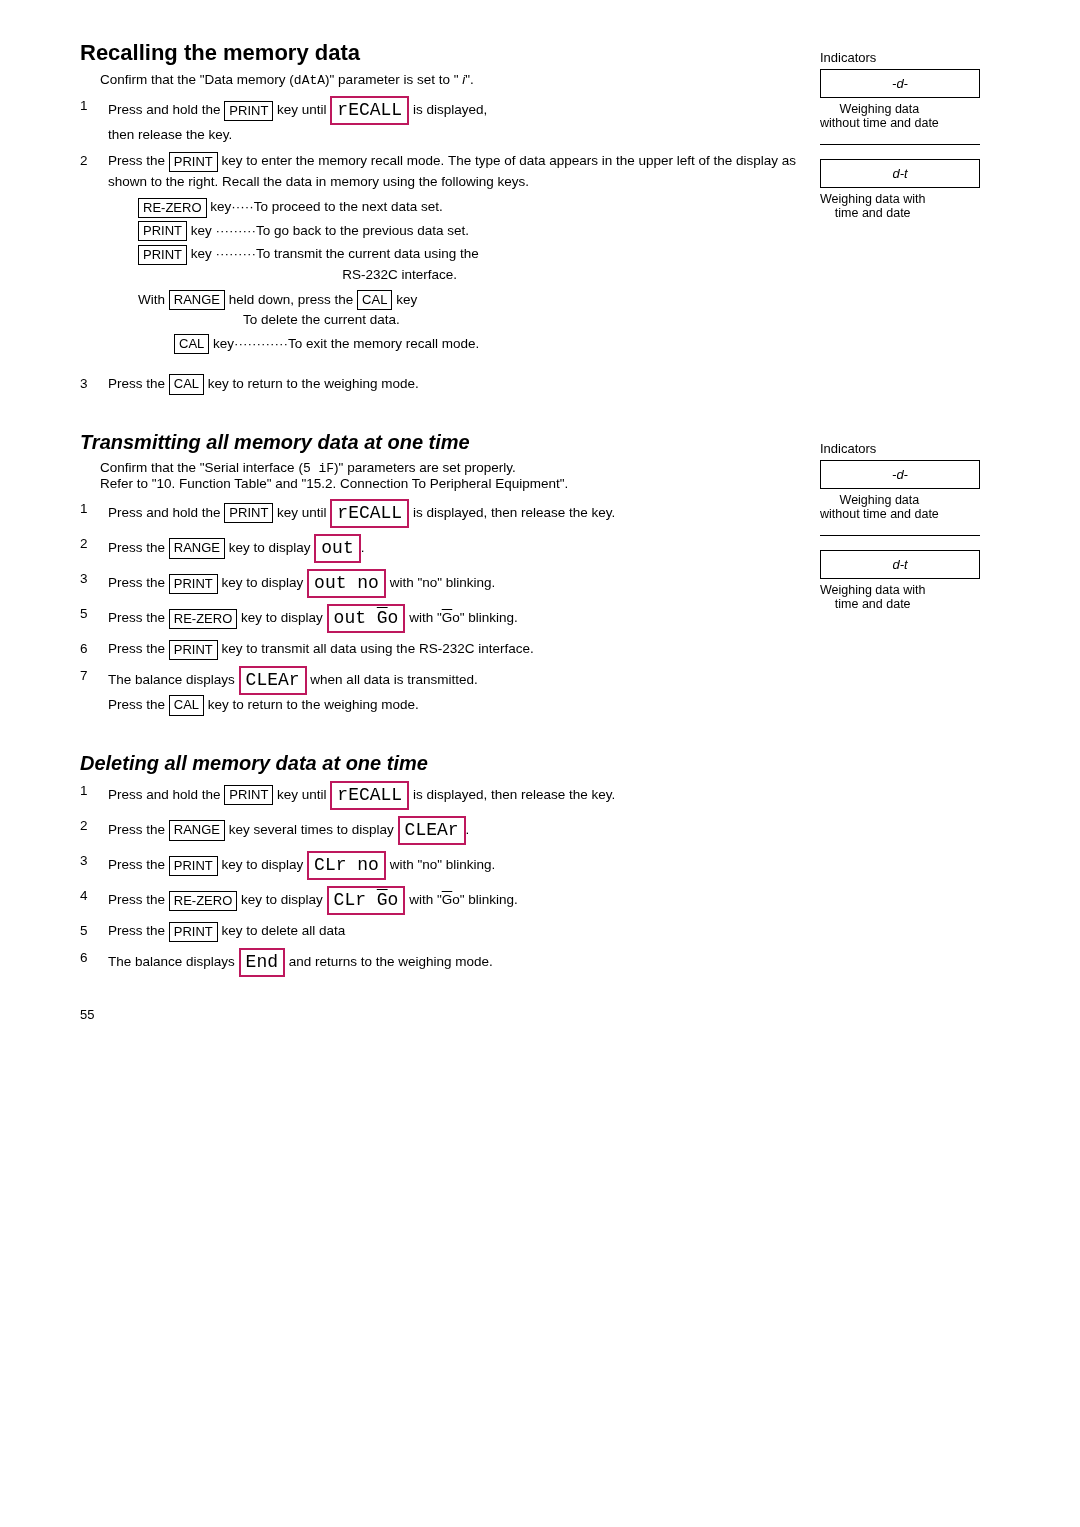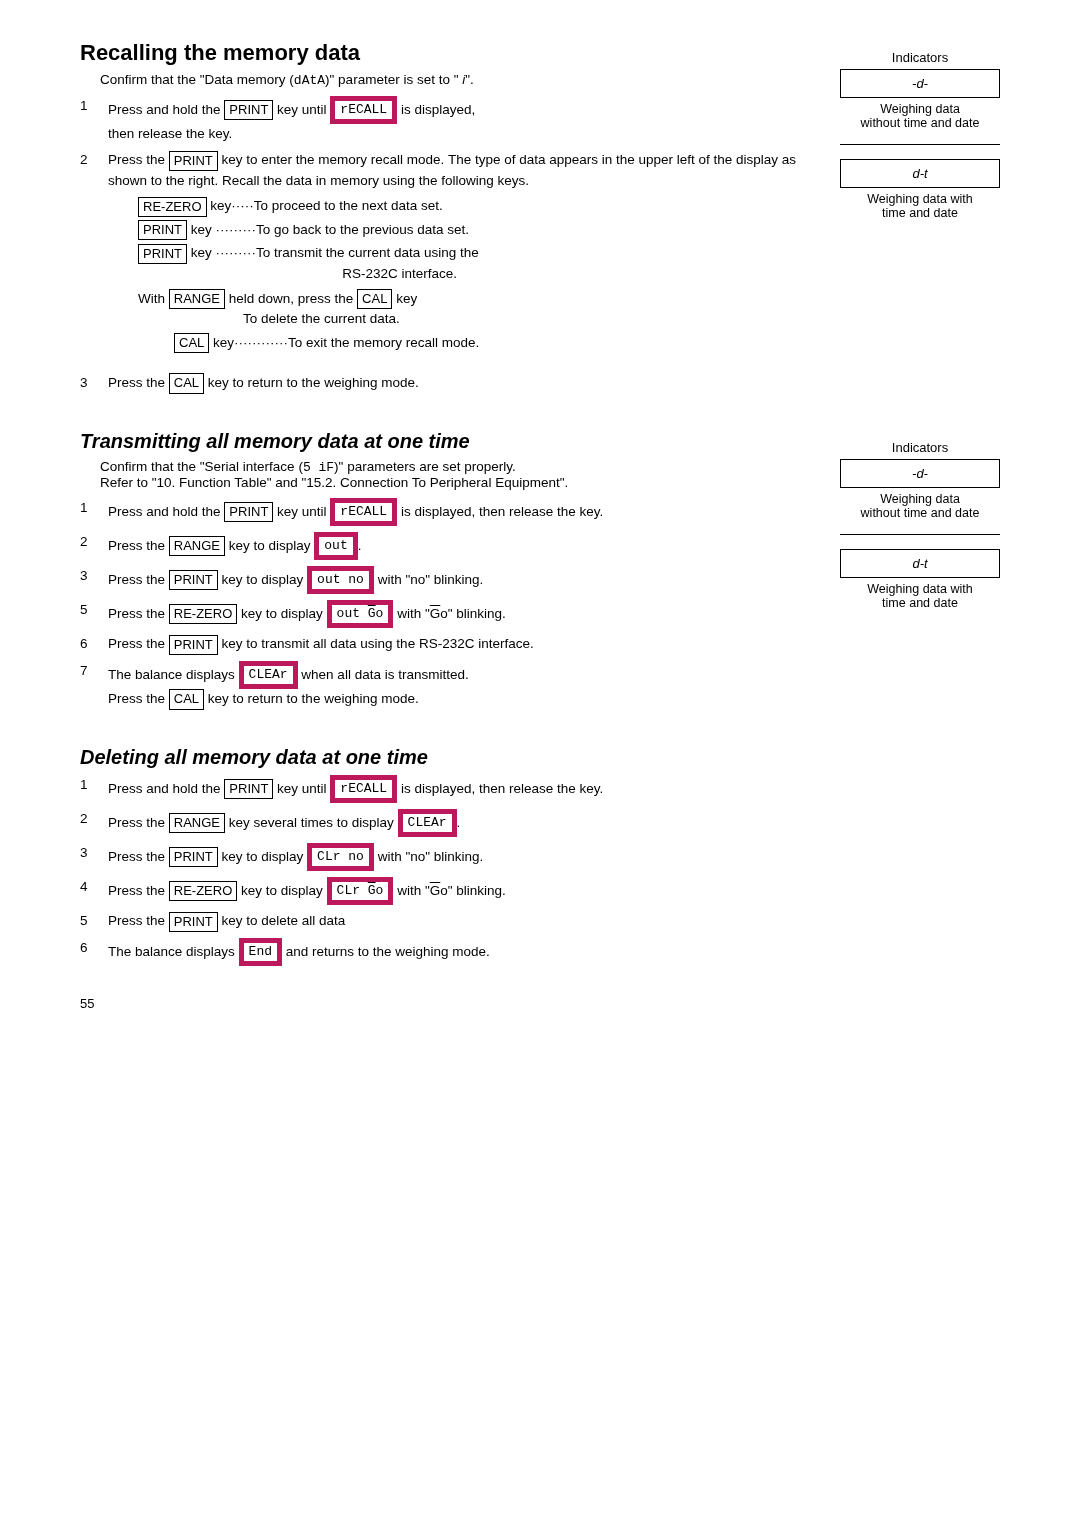--- a/index.html
+++ b/index.html
@@ -64,23 +64,23 @@
       border: 1px solid #000;
       padding: 0px 4px;
       font-size: 13px;
       font-family: Arial, Helvetica, sans-serif;
       line-height: 1.4;
       vertical-align: middle;
     }
 
     .display-box {
       display: inline-block;
-      border: 5px solid #be185d;
+      border: 2px solid #be185d;
       padding: 0px 5px;
-      font-size: 13px;
+      font-size: 18px;
       font-family: 'Courier New', monospace;
       line-height: 1.4;
       vertical-align: middle;
     }
 
     .key-list {
       margin-top: 5px;
       margin-left: 30px;
     }
 
@@ -119,21 +119,21 @@
     }
 
     .main-col {
       flex: 1;
     }
 
     .indicator-col {
       width: 200px;
       display: flex;
       flex-direction: column;
-      align-items: center;
+      align-items: flex-start;
       padding-top: 10px;
       font-size: 12.5px;
     }
 
     .indicator-label {
       font-size: 13px;
       text-align: center;
       margin-bottom: 4px;
     }
 

